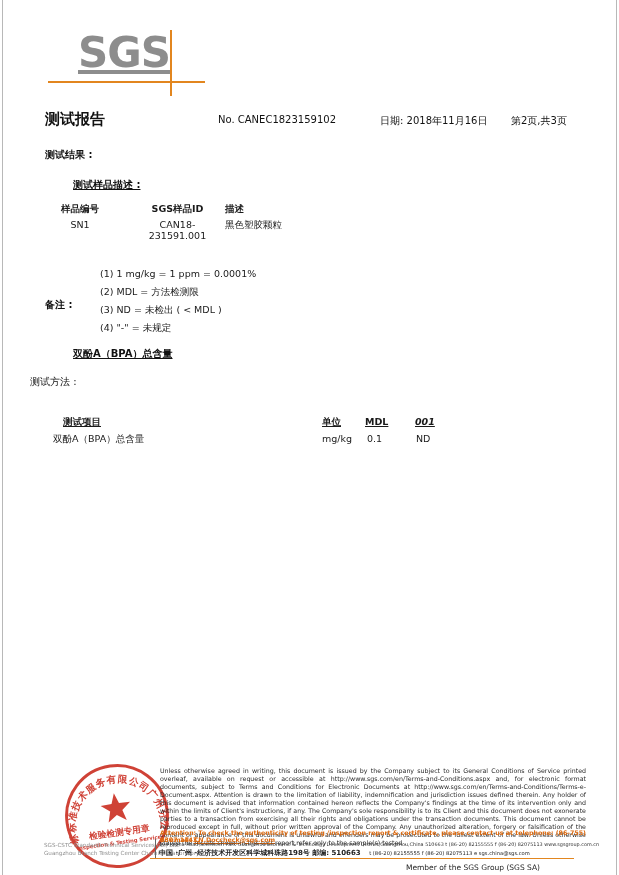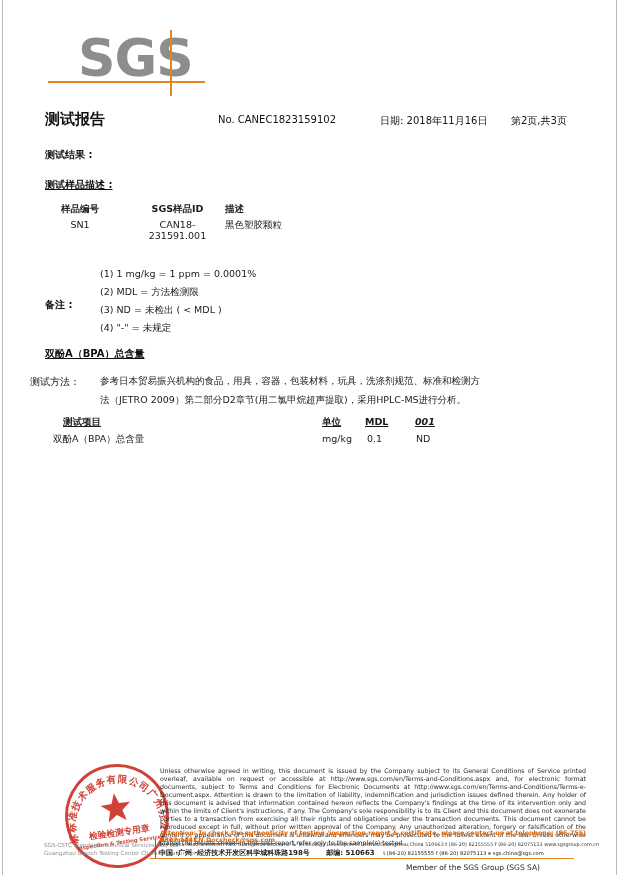--- a/index.html
+++ b/index.html
@@ -3,28 +3,28 @@
 <meta charset="utf-8">
 <style>
   html,body{margin:0;padding:0;background:#ffffff;}
   .page{
     position:relative;width:619px;height:875px;background:#fff;overflow:hidden;
     font-family:"DejaVu Sans","Liberation Sans",sans-serif;color:#1a1a1a;
   }
   .abs{position:absolute;}
   .edge{position:absolute;top:0;bottom:0;width:1px;background:#b8b8b8;}
   
-  .logo-text{font-weight:bold;color:#8d8d8d;font-size:52px;line-height:1;letter-spacing:-1px;}
+  .logo-text{font-weight:bold;color:#8d8d8d;font-size:42px;line-height:1;letter-spacing:-1px;text-decoration:underline;}
   .o-hline{background:#e2861f;height:2px;}
   .o-vline{background:#e2861f;width:2px;}
   
   .title{font-size:15px;font-weight:bold;color:#111;}
   .hmeta{font-size:10px;color:#111;}
   .label-b{font-size:10px;font-weight:bold;color:#111;}
-  .label-bu{font-size:10px;font-weight:bold;color:#111;text-decoration:underline;}
+  .label-bu{font-size:10px;font-weight:bold;color:#111;text-decoration:underline;margin-left:28px;}
   .body-t{font-size:9.5px;color:#1a1a1a;}
   .cell-c{text-align:center;}
   .th-u{font-size:9.5px;font-weight:bold;text-decoration:underline;}
   .th-ui{font-size:9.5px;font-weight:bold;font-style:italic;text-decoration:underline;}
   
   .disclaimer{font-size:6.3px;line-height:8.05px;text-align:justify;color:#2b2b2b;}
   .attn{font-size:6.3px;line-height:6.9px;font-weight:bold;color:#dd690e;}
   .attn .u{text-decoration:underline;}
   .addr-en{font-size:4.9px;color:#333;white-space:nowrap;}
   .addr-cn{font-size:7px;color:#222;white-space:nowrap;font-weight:bold;}
@@ -61,22 +61,20 @@
   <div class="abs body-t" style="left:225px;top:219px;">黑色塑胶颗粒</div>
 
   <div class="abs label-b" style="left:45px;top:250px;margin-top:48px;">备注 :</div>
   <div class="abs body-t" style="left:100px;top:268px;">(1) 1 mg/kg = 1 ppm = 0.0001%</div>
   <div class="abs body-t" style="left:100px;top:286px;">(2) MDL = 方法检测限</div>
   <div class="abs body-t" style="left:100px;top:304px;">(3) ND = 未检出 ( &lt; MDL )</div>
   <div class="abs body-t" style="left:100px;top:322px;">(4) "-" = 未规定</div>
 
   <div class="abs label-bu" style="left:45px;top:347px;">双酚A（BPA）总含量</div>
   <div class="abs label-b" style="left:30px;top:375px;font-weight:normal;">测试方法 :</div>
-  <div class="abs body-t" style="left:100px;top:375px;">参考日本贸易振兴机构的食品，用具，容器，包装材料，玩具，洗涤剂规范、标准和检测方</div>
-  <div class="abs body-t" style="left:100px;top:394px;">法（JETRO 2009）第二部分D2章节(用二氯甲烷超声提取)，采用HPLC-MS进行分析。</div>
 
   <div class="abs th-u" style="left:63px;top:416px;">测试项目</div>
   <div class="abs th-u" style="left:322px;top:416px;">单位</div>
   <div class="abs th-u" style="left:365px;top:416px;">MDL</div>
   <div class="abs th-ui" style="left:415px;top:416px;">001</div>
   <div class="abs body-t" style="left:53px;top:433px;">双酚A（BPA）总含量</div>
   <div class="abs body-t" style="left:322px;top:433px;">mg/kg</div>
   <div class="abs body-t" style="left:367px;top:433px;">0.1</div>
   <div class="abs body-t" style="left:416px;top:433px;">ND</div>
 
@@ -97,19 +95,19 @@
   <div class="abs graytxt" style="left:44px;top:850px;">Guangzhou Branch Testing Center Chemical Laboratory</div>
 
   <div class="abs disclaimer" style="left:160px;top:767px;width:426px;">Unless otherwise agreed in writing, this document is issued by the Company subject to its General Conditions of Service printed overleaf, available on request or accessible at http://www.sgs.com/en/Terms-and-Conditions.aspx and, for electronic format documents, subject to Terms and Conditions for Electronic Documents at http://www.sgs.com/en/Terms-and-Conditions/Terms-e-Document.aspx. Attention is drawn to the limitation of liability, indemnification and jurisdiction issues defined therein. Any holder of this document is advised that information contained hereon reflects the Company's findings at the time of its intervention only and within the limits of Client's instructions, if any. The Company's sole responsibility is to its Client and this document does not exonerate parties to a transaction from exercising all their rights and obligations under the transaction documents. This document cannot be reproduced except in full, without prior written approval of the Company. Any unauthorized alteration, forgery or falsification of the content or appearance of this document is unlawful and offenders may be prosecuted to the fullest extent of the law. Unless otherwise stated the results shown in this test report refer only to the sample(s) tested .</div>
   <div class="abs attn" style="left:160px;top:830px;width:426px;">Attention: To check the authenticity of testing /inspection report &amp; certificate, please contact us at telephone: (86-755) 8307 1443,</div>
   <div class="abs attn" style="left:160px;top:836.5px;"><span>or email: </span><span class="u">CN.Doccheck@sgs.com</span></div>
 
   <div class="vline-sm" style="left:155px;top:839px;height:19px;"></div>
   <div class="abs addr-en" style="left:159px;top:841px;">198 Kezhu Road,Scientech Park Guangzhou Economic &amp; Technology Development District,Guangzhou,China 510663   t (86-20) 82155555   f (86-20) 82075113   www.sgsgroup.com.cn</div>
   <div class="abs addr-cn" style="left:159px;top:847.5px;">
     <span>中国 ·广州 ·经济技术开发区科学城科珠路198号</span>
-    <span style="margin-left:14px;">邮编: 510663</span>
+    <span style="">邮编: 510663</span>
     <span style="margin-left:6px;font-weight:normal;font-size:5.2px;">t (86-20) 82155555  f (86-20) 82075113  e  sgs.china@sgs.com</span>
   </div>
   <div class="abs o-hline" style="left:150px;top:857.5px;width:424px;height:1.6px;"></div>
   <div class="abs member" style="left:300px;top:863px;width:240px;">Member of the SGS Group (SGS SA)</div>
 
 </div>
 
 </body></html>

